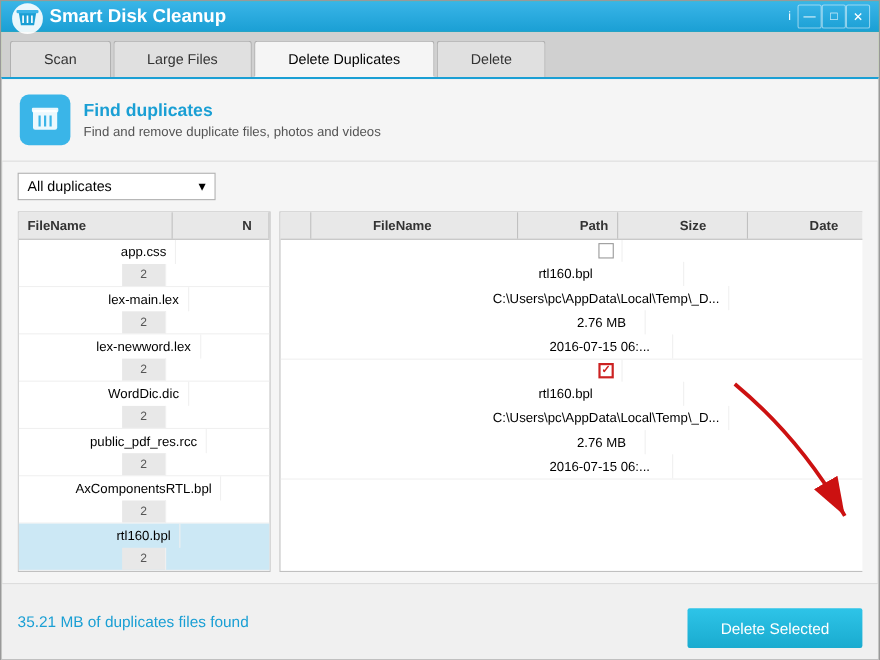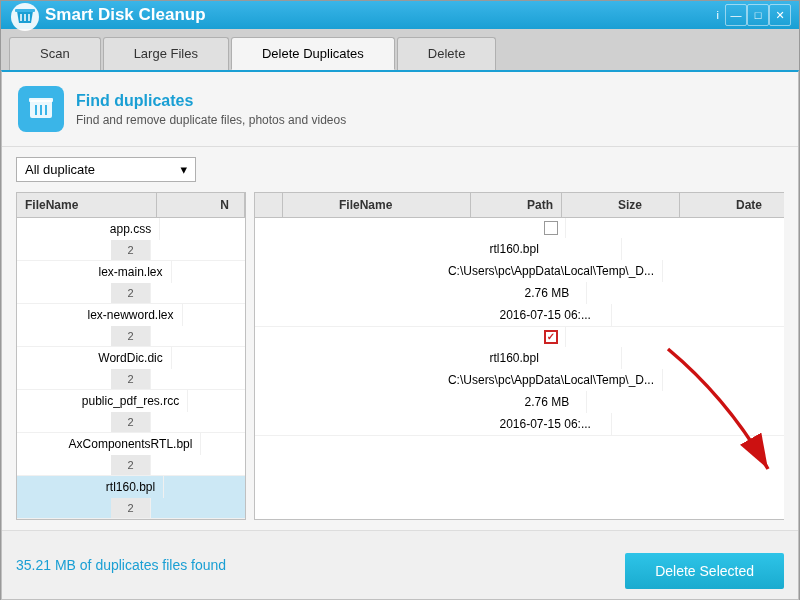--- a/index.html
+++ b/index.html
@@ -319,21 +319,21 @@
       <div>
         <div class="section-title">Find duplicates</div>
         <div class="section-subtitle">Find and remove duplicate files, photos and videos</div>
       </div>
     </div>
 
     <div class="main-area">
 
       <div class="dropdown-row">
         <div class="dropdown">
-          <span>All duplicate</span>
+          <span>All duplicates</span>
           <span>▾</span>
         </div>
       </div>
 
       <div class="panels">
 
         <div class="left-panel">
           <div class="table-header">
             <div class="th left-col-name">FileName</div>
             <div class="th left-col-n">N</div>

